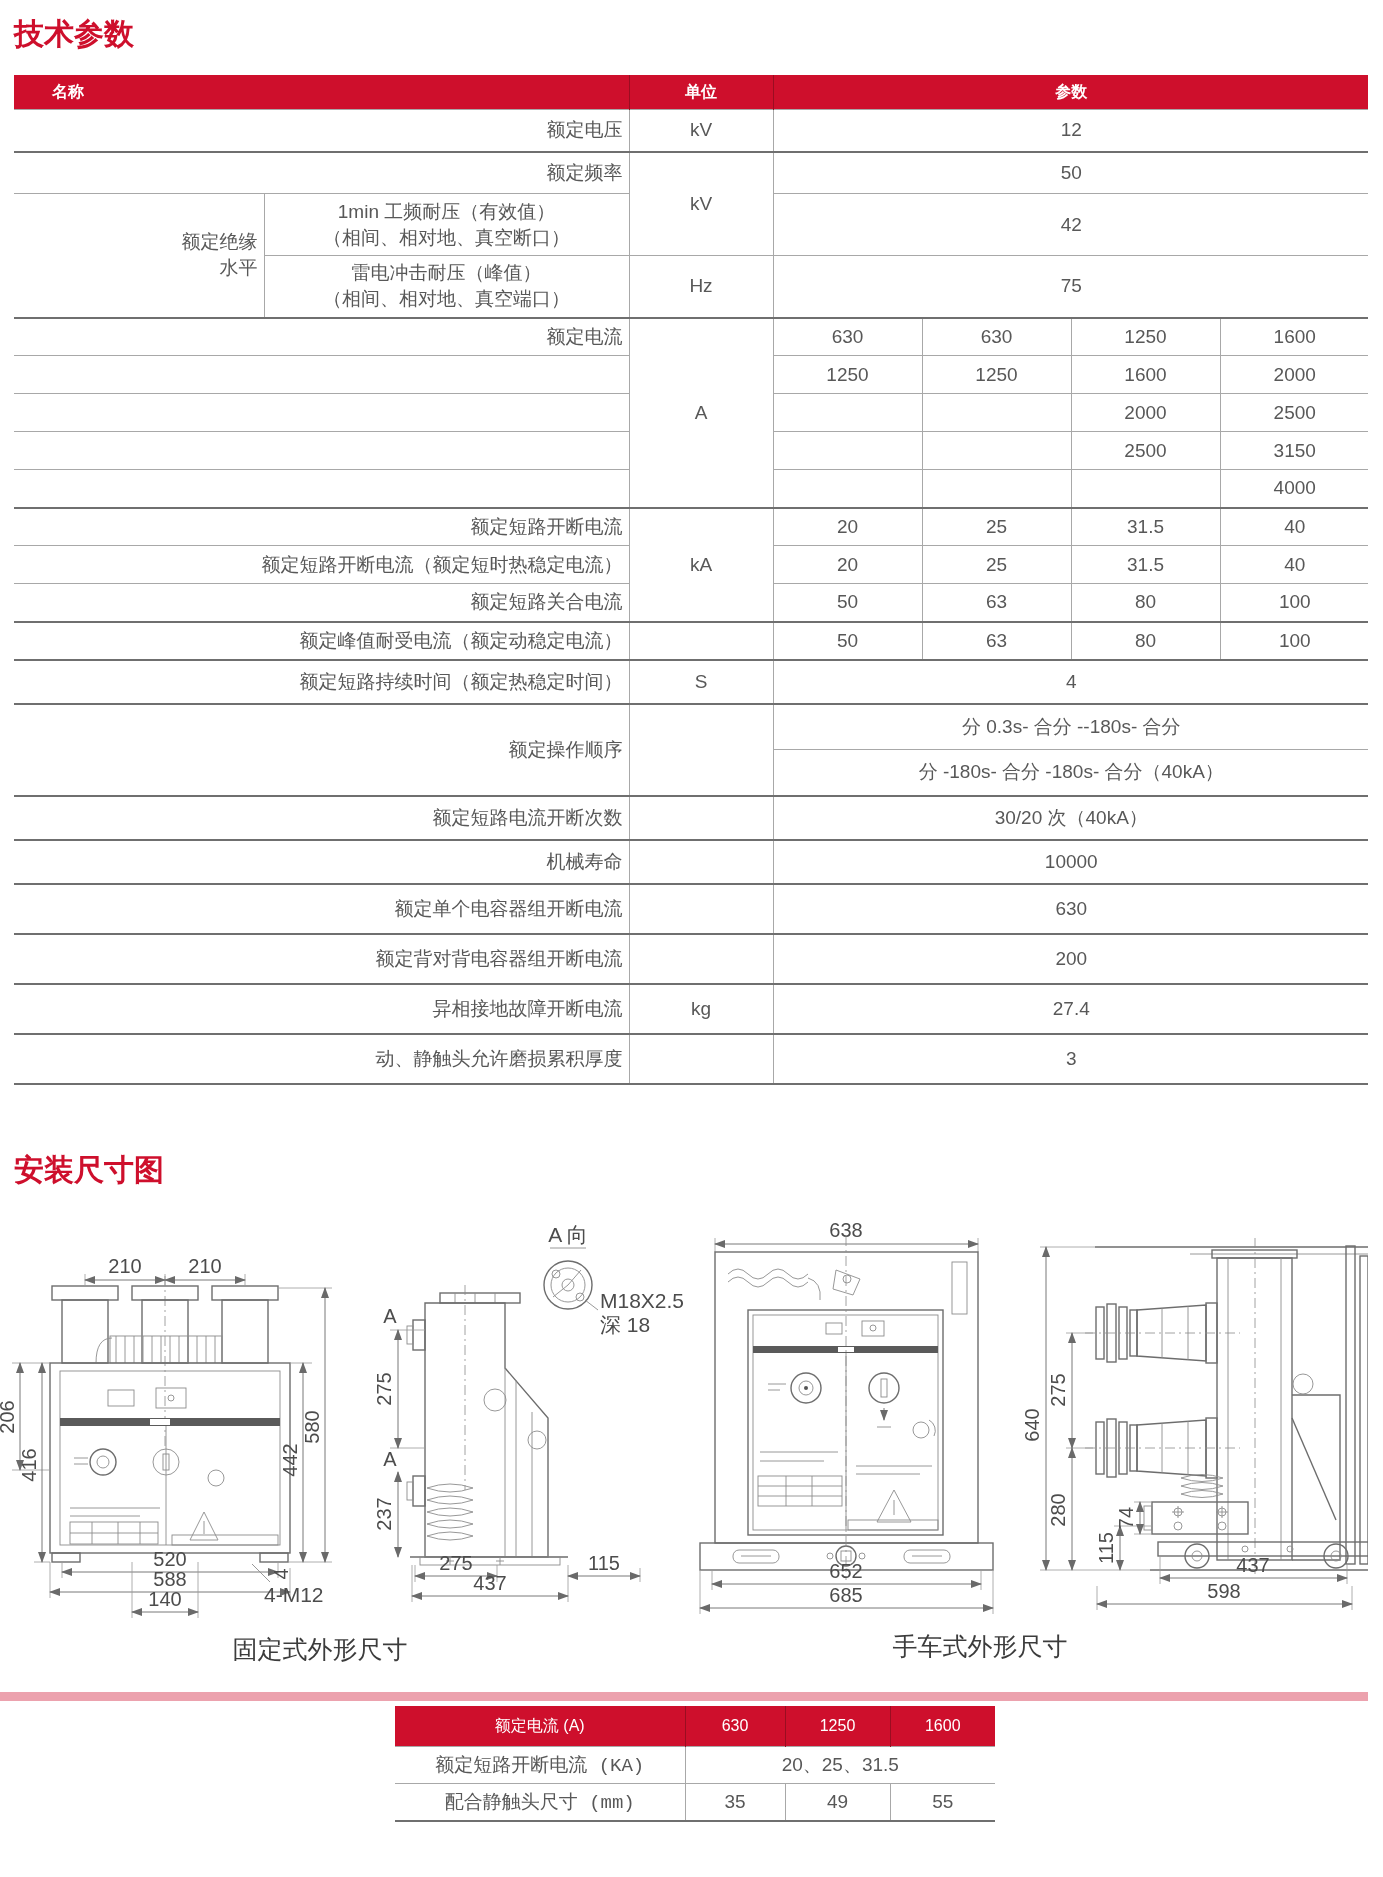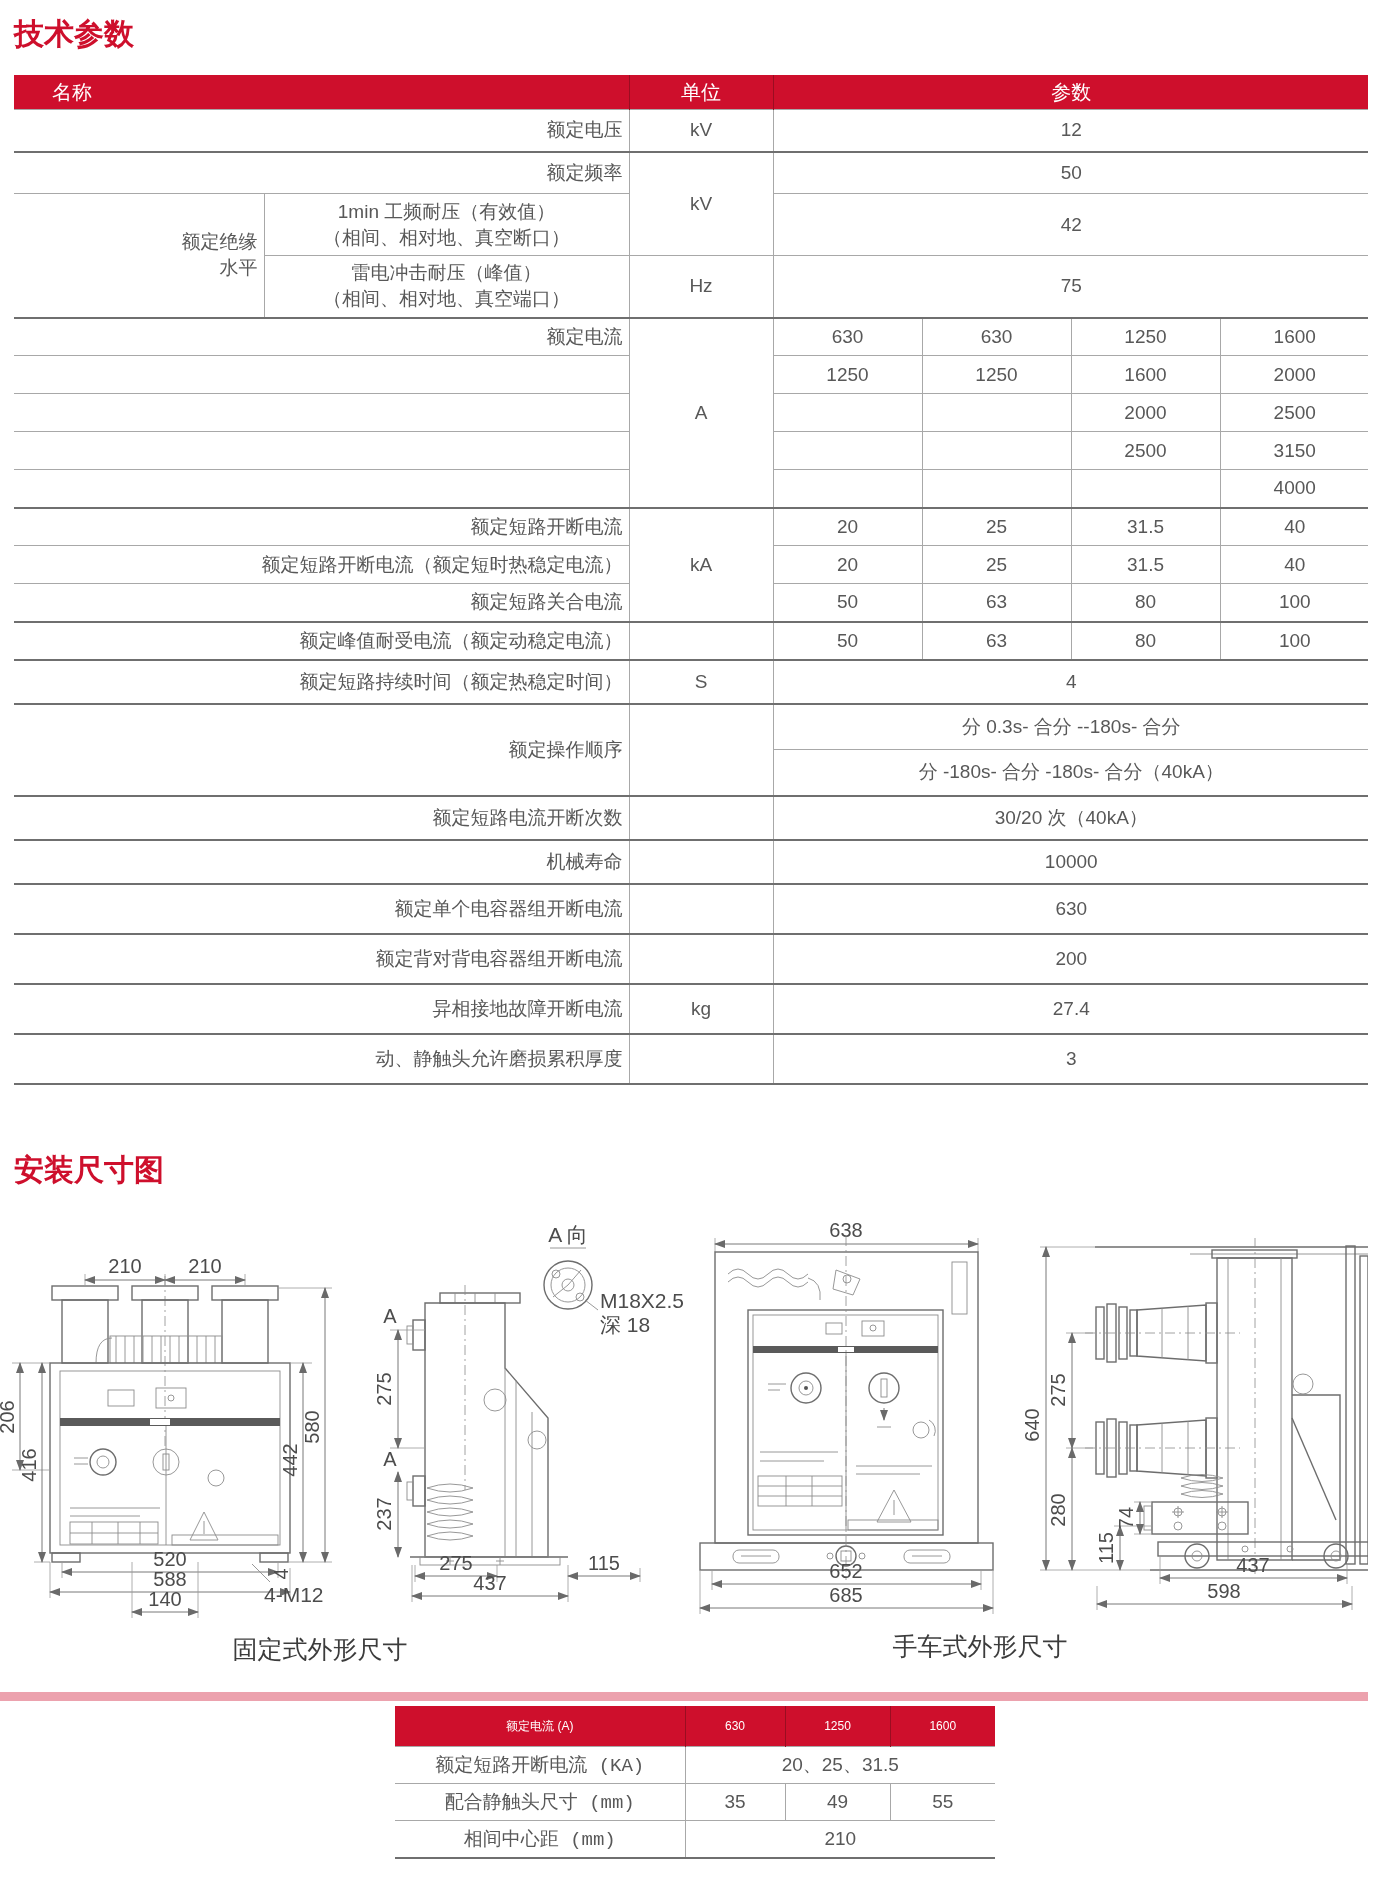--- a/index.html
+++ b/index.html
@@ -2,31 +2,31 @@
 <html style="--accent: #ce0f2c; --header_text: #ffffff; --body_text: #585858; --grid_line: #a8a8a8; --grid_heavy: #6f6f6f; --pink_rule: #eca2ae;"><head>
 <meta charset="utf-8">
 <style>
   html,body{margin:0;padding:0;background:#fff;}
   body{font-family:"Liberation Sans","DejaVu Sans",sans-serif;}
   .page{position:relative;width:1368px;height:1877px;background:#fff;overflow:hidden;color:var(--body_text,#585858);}
   .sec-title{position:absolute;left:14px;margin:0;font-size:30px;font-weight:bold;color:var(--accent,#ce0f2c);}
   #t1{top:14px;} #t2{top:1150px;}
   table{border-collapse:collapse;table-layout:fixed;}
   .main{position:absolute;left:14px;top:75px;width:1355px;font-size:19px;color:var(--body_text,#585858);border-bottom:2px solid var(--grid_heavy,#6f6f6f);}
-  .main th{background:var(--accent,#ce0f2c);color:var(--header_text,#fff);font-weight:normal;font-size:20px;height:32px;text-align:center;}
+  .main th{background:var(--accent,#ce0f2c);color:var(--header_text,#fff);font-weight:bold;font-size:16px;height:32px;text-align:center;}
   .main th.nmh{text-align:left;padding-left:38px;}
   .main th + th{border-left:1px solid rgba(90,10,20,.45);}
   .main td{border:1px solid var(--grid_line,#a8a8a8);text-align:center;vertical-align:middle;padding:2px 6px;white-space:pre-line;}
   .main td:first-child{border-left:none;}
   .main td:last-child{border-right:none;}
   .main td.nm{text-align:right;padding-left:38px;}
   .main tr.sep > td{border-top:2px solid var(--grid_heavy,#6f6f6f);}
   tr.h42{height:42px;} tr.h62{height:62px;} tr.h38{height:38px;} tr.h44{height:44px;} tr.h46{height:46px;} tr.h50{height:50px;}
   .spec{position:absolute;left:395px;top:1706px;width:600px;font-size:19px;color:var(--body_text,#585858);border-bottom:2px solid var(--grid_heavy,#6f6f6f);}
-  .spec th{background:var(--accent,#ce0f2c);color:var(--header_text,#fff);font-weight:normal;font-size:12px;height:38px;text-align:center;}
+  .spec th{background:var(--accent,#ce0f2c);color:var(--header_text,#fff);font-weight:normal;font-size:16px;height:38px;text-align:center;}
   .spec th + th{border-left:1px solid rgba(90,10,20,.45);}
   .spec td{border:1px solid var(--grid_line,#a8a8a8);height:34px;text-align:center;vertical-align:middle;}
   .spec td:first-child{border-left:none;font-family:Liberation Mono, monospace;}
   .spec td:last-child{border-right:none;margin-left:20px;}
   .drawings{position:absolute;left:0;top:1190px;}
   .pink-rule{position:absolute;left:0;top:1692px;width:1383px;height:9px;background:var(--pink_rule,#eca2ae);}
   svg .ol{fill:none;stroke:#6d6d6d;stroke-width:1.4;}
   svg .tl{fill:none;stroke:#8c8c8c;stroke-width:0.9;}
   svg .fl{fill:#5a5a5a;stroke:none;}
   svg .dl{stroke:#787878;stroke-width:1;fill:none;}
@@ -518,20 +518,16 @@
     <tr>
       <td>额定短路开断电流 (KA)</td>
       <td colspan="3">20、25、31.5</td>
     </tr>
     <tr>
       <td>配合静触头尺寸 (mm)</td>
       <td>35</td>
       <td>49</td>
       <td>55</td>
     </tr>
-    <tr>
-      <td>相间中心距 (mm)</td>
-      <td colspan="3">210</td>
-    </tr>
   </tbody>
     </table>
 
 </div>
 
 </body></html>

